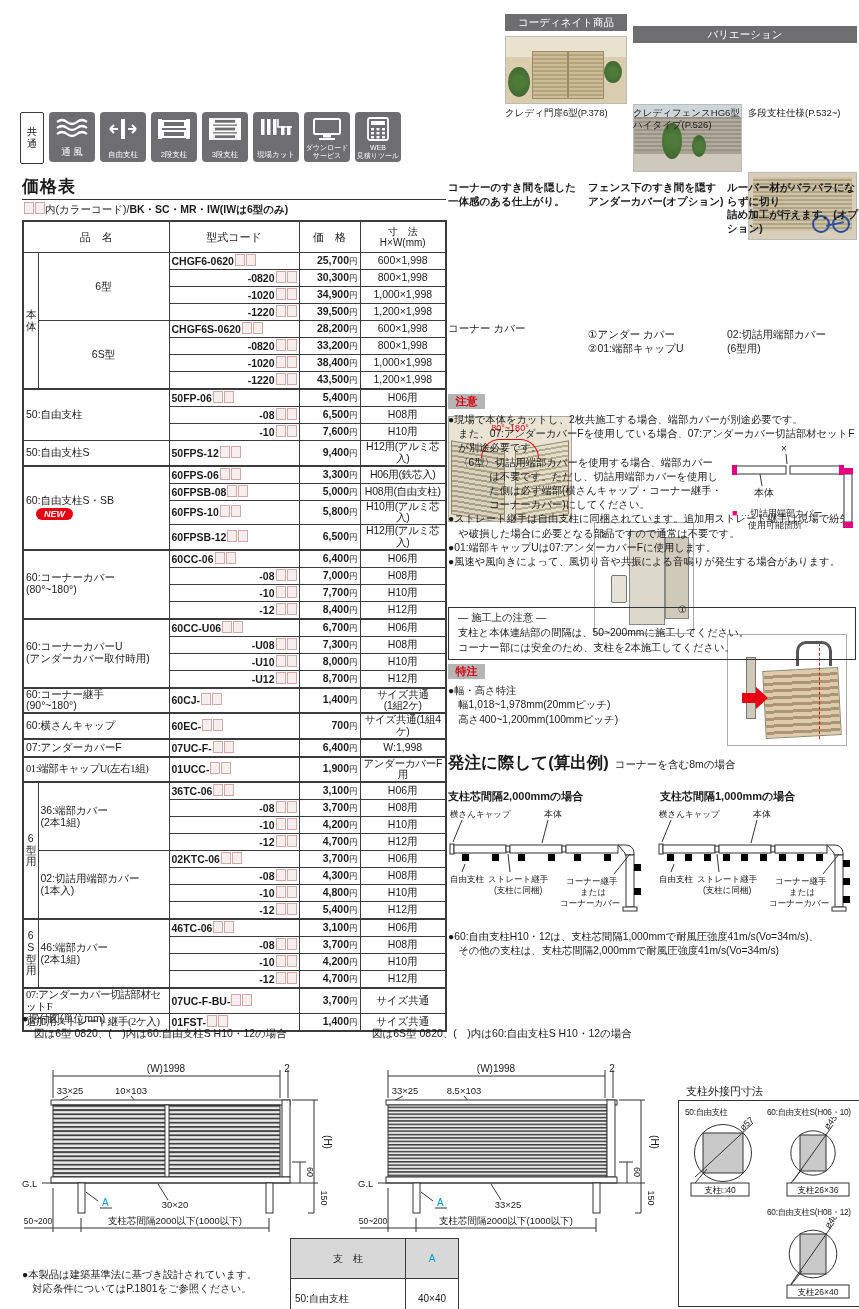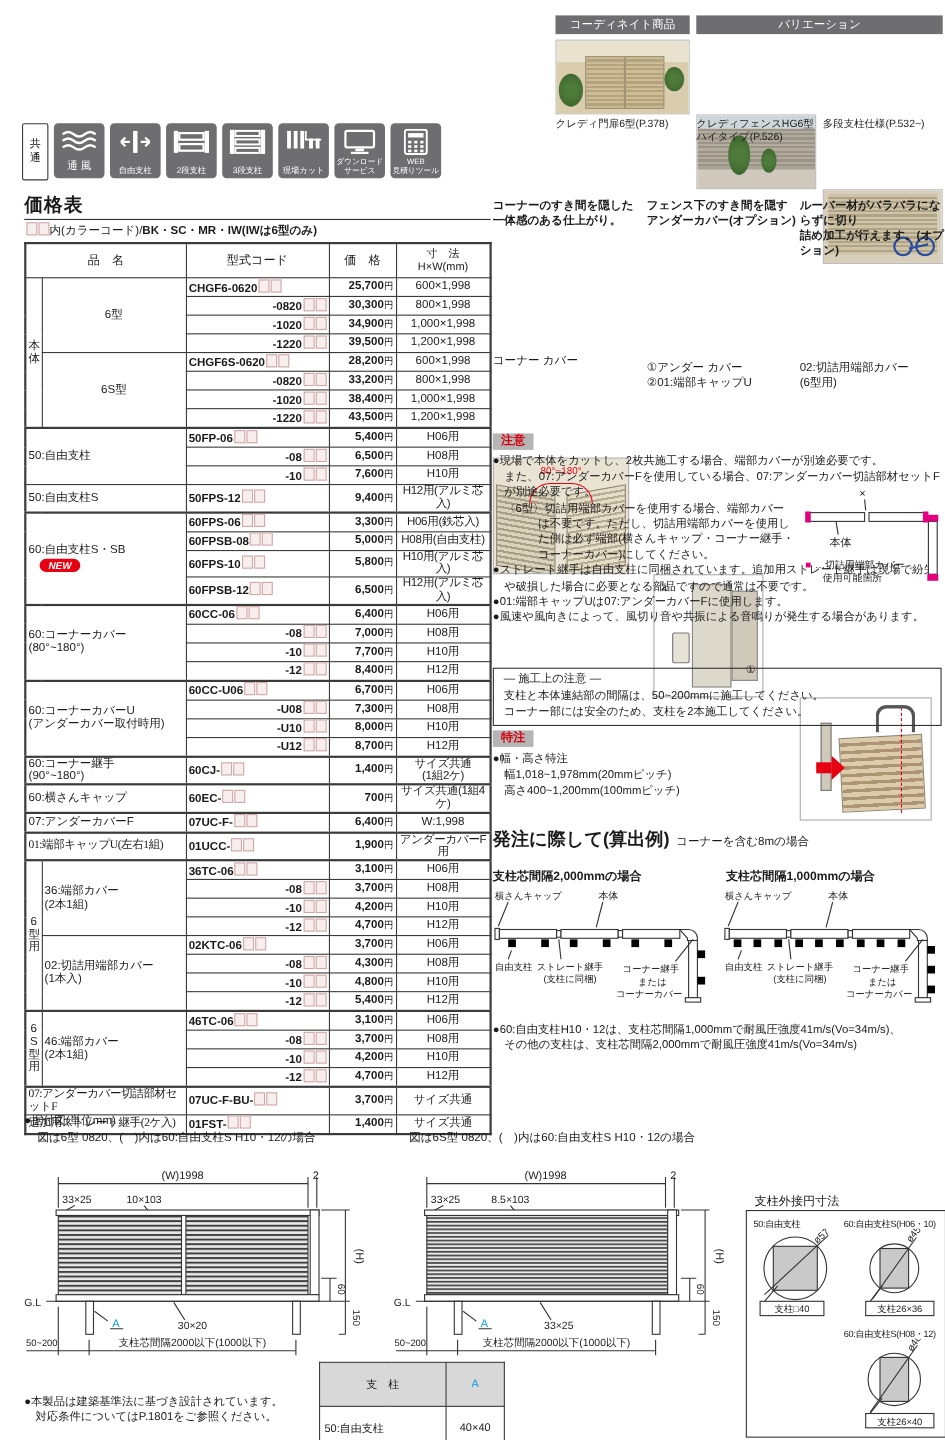--- a/index.html
+++ b/index.html
@@ -116,21 +116,21 @@
   .circ-title{font-size:11px;}
   .circ-box{border:1px solid #333;background:#fff;}
   .circ-label{font-size:8.3px;letter-spacing:-0.3px;}
 </style>
 </head>
 <body>
 
 <div class="page">
 
   <div class="abs pp-header" style="left:505px;top:14px;width:122px;">コーディネイト商品</div>
-  <div class="abs pp-header" style="left:633px;top:14px;width:224px;">バリエーション</div>
+  <div class="abs pp-header" style="left:633px;top:26px;width:224px;">バリエーション</div>
 
   <div class="abs photo" style="left:505px;top:36px;width:122px;height:68px;">
     <div class="gate-bg"></div>
     <div class="gate-door" style="left:26px;"></div>
     <div class="gate-door" style="left:62px;"></div>
     <div class="plant" style="left:2px;top:30px;width:22px;height:30px;"></div>
     <div class="plant" style="right:4px;top:24px;width:18px;height:22px;"></div>
   </div>
   <div class="abs photo" style="left:633px;top:36px;width:109px;height:68px;">
     <div class="hg-bg"></div>

